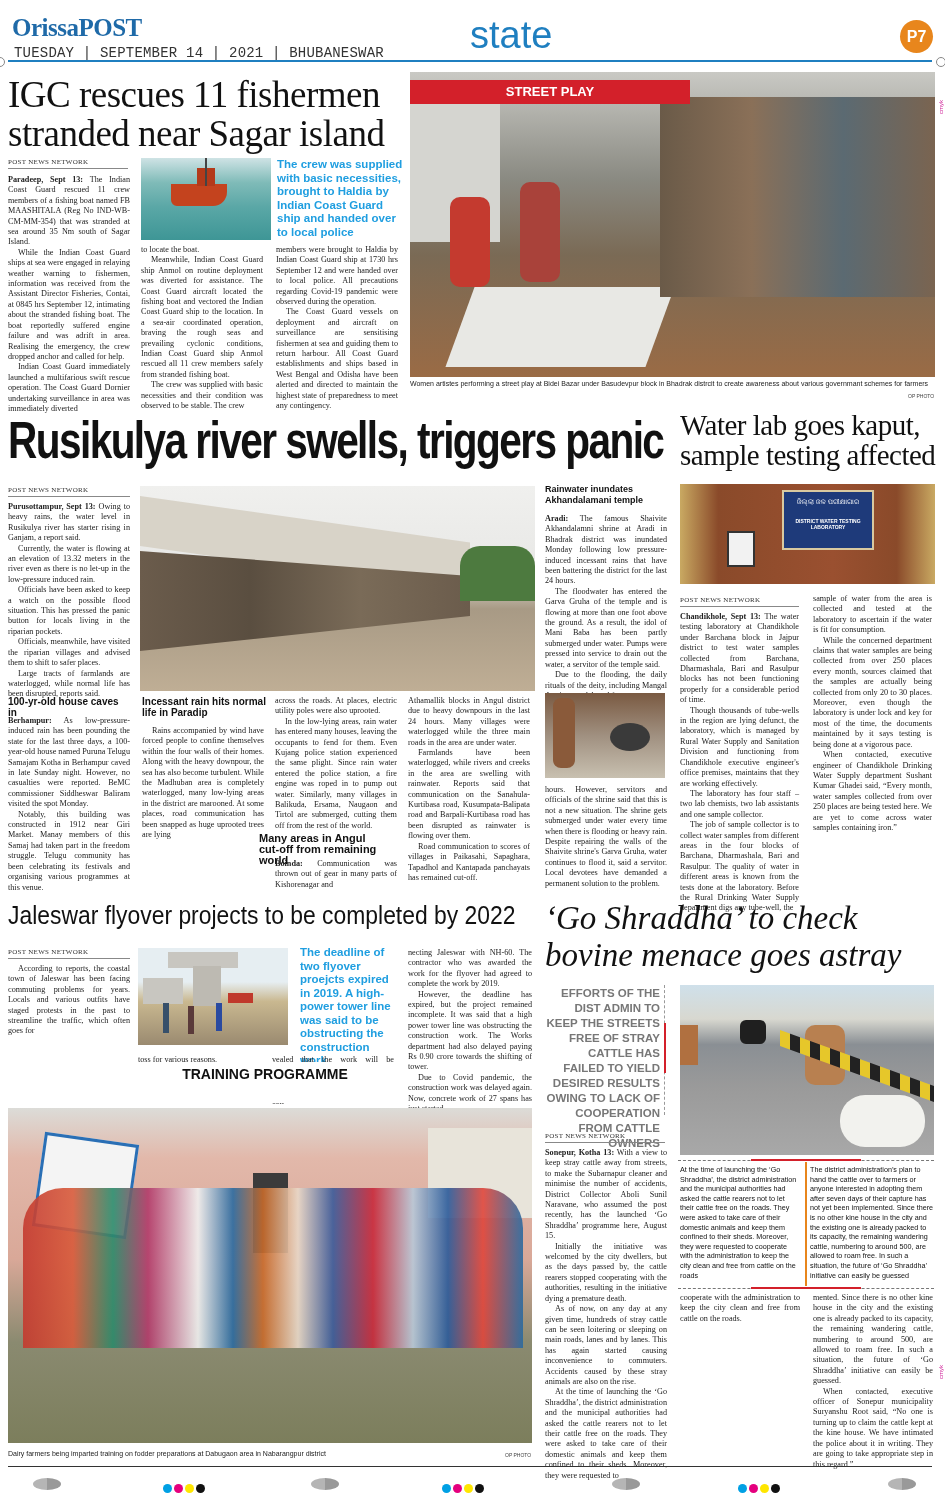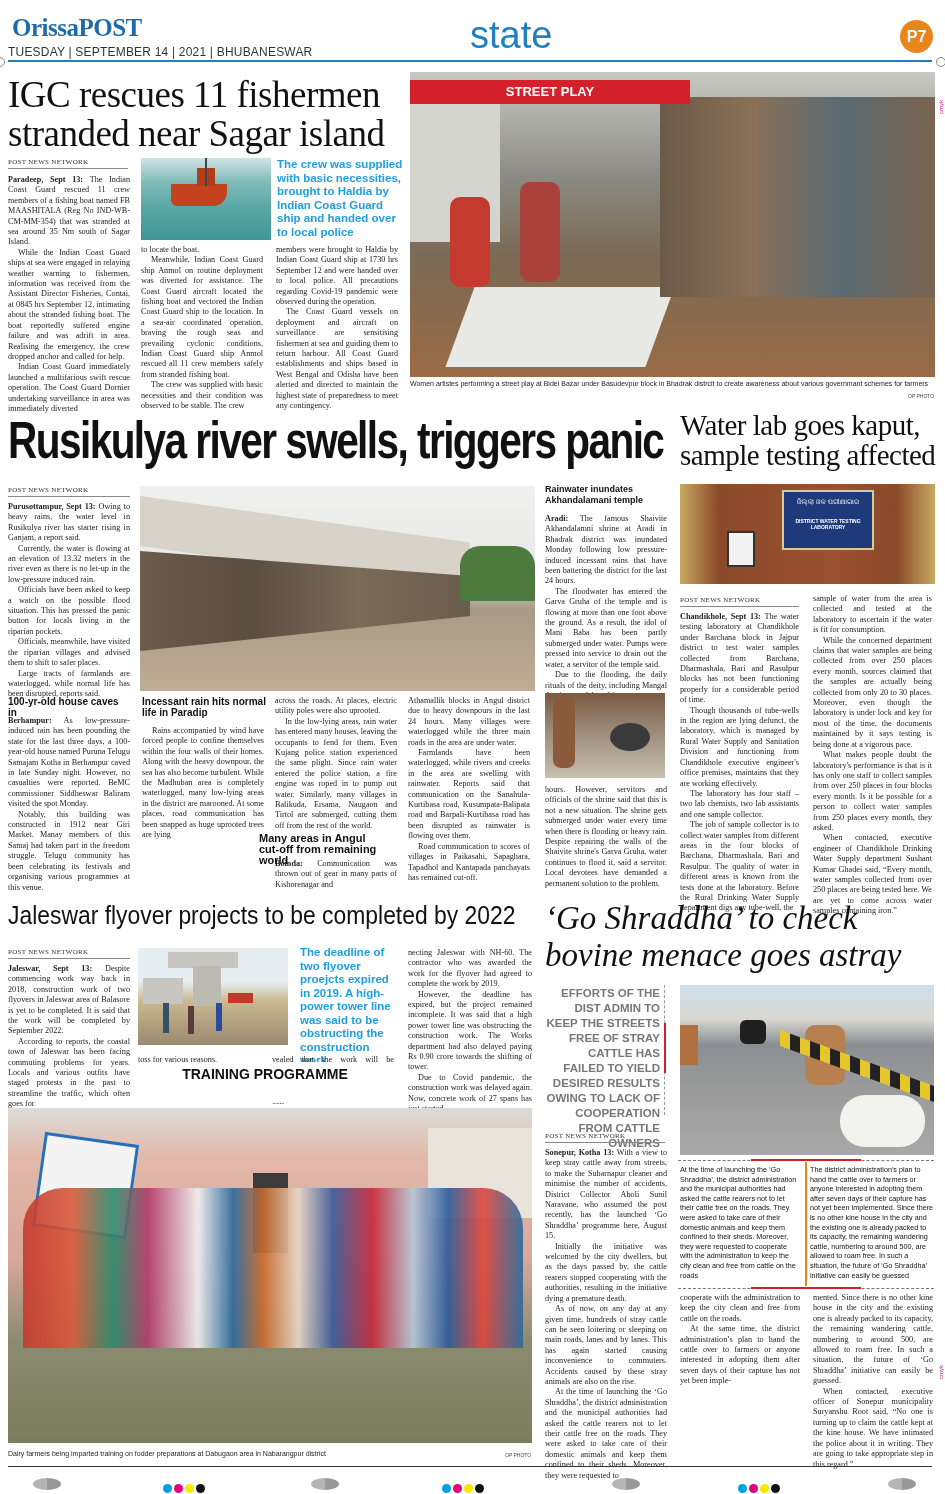--- a/index.html
+++ b/index.html
@@ -1,20 +1,20 @@
 <!DOCTYPE html>
 <html><head>
 <meta charset="utf-8">
 <style>
 *{box-sizing:border-box;margin:0;padding:0}
 body{width:945px;height:1494px;background:#fff;position:relative;overflow:hidden;font-family:"Liberation Serif",serif;color:#222}
 .abs{position:absolute}
 .masthead-logo{left:12px;top:14px;font-family:Liberation Serif, serif;font-weight:bold;font-size:25px;color:#1f6aa8;letter-spacing:-0.5px}
 .masthead-logo .post{color:#1f6aa8}
-.masthead-date{left:8px;top:45px;font-family:Liberation Sans, sans-serif;font-size:12px;color:#333;letter-spacing:0.2px}
+.masthead-date{left:14px;top:45px;font-family:Liberation Mono, monospace;font-size:14px;color:#333;letter-spacing:0.2px}
 .section-title{left:470px;top:14px;font-family:"Liberation Sans",sans-serif;font-size:38px;color:#1f7fc0;font-weight:normal}
 .page-badge{left:900px;top:20px;width:33px;height:33px;border-radius:50%;background:#e8861c;color:#fff;font-family:"Liberation Sans",sans-serif;font-weight:bold;font-size:16px;text-align:center;line-height:33px}
 .top-rule{left:8px;top:60px;width:924px;height:2px;background:#1f7fc0}
 .reg-mark{width:10px;height:10px;border:1px solid #888;border-radius:50%}
 .cmyk-vert{left:938px;top:100px;width:6px;font-size:6px;writing-mode:vertical-rl;transform:rotate(180deg);font-family:"Liberation Sans",sans-serif;color:#d0259b}
 .h-serif{font-family:"Liberation Serif",serif;color:#111;line-height:1.05}
 .h-condensed{font-family:"Liberation Sans",sans-serif;font-weight:bold;color:#111;transform-origin:left top}
 .byline{font-family:"Liberation Serif",serif;font-size:7px;color:#333;letter-spacing:0.3px;border-bottom:1px solid #888;padding-bottom:2px}
 .body{font-size:8.2px;line-height:10.4px;color:#222;text-align:justify;font-family:"Liberation Serif",serif}
 .body p{text-indent:10px}
@@ -148,28 +148,26 @@
 <div class="abs byline" style="left:680px;top:596px;width:119px">POST NEWS NETWORK</div>
 <div class="abs body" style="left:680px;top:612px;width:119px">
   <p class="first"><b>Chandikhole, Sept 13:</b> <span>The water testing laboratory at Chandikhole under Barchana block in Jajpur district to test water samples collected from Barchana, Dharmashala, Bari and Rasulpur blocks has not been functioning properly for a considerable period of time.</span></p>
   <p>Though thousands of tube-wells in the region are lying defunct, the laboratory, which is managed by Rural Water Supply and Sanitation Division and functioning from Chandikhole executive engineer's office premises, maintains that they are working effectively.</p>
   <p>The laboratory has four staff – two lab chemists, two lab assistants and one sample collector.</p>
   <p>The job of sample collector is to collect water samples from different areas in the four blocks of Barchana, Dharmashala, Bari and Rasulpur. The quality of water in different areas is known from the tests done at the laboratory. Before the Rural Drinking Water Supply department digs any tube-well, the</p>
 </div>
 <div class="abs body" style="left:813px;top:594px;width:119px">
   <p class="first">sample of water from the area is collected and tested at the laboratory to ascertain if the water is fit for consumption.</p>
   <p>While the concerned department claims that water samples are being collected from over 250 places every month, sources claimed that the samples are actually being collected from only 20 to 30 places. Moreover, even though the laboratory is under lock and key for most of the time, the documents maintained by it says testing is being done at a vigorous pace.</p>
-  <p>What makes people doubt the laboratory's performance is that is it has only one staff to collect samples from over 250 places in four blocks every month. Is it be possible for a person to collect water samples from 250 places every month, they asked.</p>
   <p>When contacted, executive engineer of Chandikhole Drinking Water Supply department Sushant Kumar Ghadei said, “Every month, water samples collected from over 250 places are being tested here. We are yet to come across water samples containing iron.”</p>
 </div>
 
 <div class="abs" style="left:8px;top:900px;font-family:'Liberation Sans',sans-serif;font-size:26px;color:#111;transform:scaleX(0.88);transform-origin:left top;white-space:nowrap">Jaleswar flyover projects to be completed by 2022</div>
 <div class="abs byline" style="left:8px;top:948px;width:122px">POST NEWS NETWORK</div>
 <div class="abs body" style="left:8px;top:964px;width:122px">
-  <p class="first"><b>Jaleswar, Sept 13:</b> <span>Despite commencing work way back in 2018, construction work of two flyovers in Jaleswar area of Balasore is yet to be completed. It is said that the work will be completed by September 2022.</span></p>
   <p>According to reports, the coastal town of Jaleswar has been facing commuting problems for years. Locals and various outfits have staged protests in the past to streamline the traffic, which often goes for</p>
 </div>
 <div class="abs photo" style="left:138px;top:948px;width:150px;height:97px;background:linear-gradient(180deg,#e6eef2 0%,#e6eef2 35%,#c9b890 55%,#9a8a70 100%)">
   <div style="position:absolute;left:30px;top:4px;width:70px;height:16px;background:#c8c6c0"></div>
   <div style="position:absolute;left:55px;top:18px;width:28px;height:40px;background:#bdbab2"></div>
   <div style="position:absolute;left:5px;top:30px;width:40px;height:26px;background:#c8c6c0"></div>
   <div style="position:absolute;left:90px;top:45px;width:25px;height:10px;background:#c0392b"></div>
   <div style="position:absolute;left:25px;top:55px;width:6px;height:30px;background:#37506a"></div>
   <div style="position:absolute;left:50px;top:58px;width:6px;height:28px;background:#5a3a3a"></div>
   <div style="position:absolute;left:78px;top:55px;width:6px;height:28px;background:#2a4aa0"></div>
@@ -222,21 +220,20 @@
 </div>
 <div class="abs" style="left:678px;top:1160px;width:256px;height:0;border-top:1px dashed #777"></div>
 <div class="abs" style="left:751px;top:1159px;width:110px;height:2px;background:#d3202a"></div>
 <div class="abs" style="left:678px;top:1288px;width:256px;height:0;border-top:1px dashed #777"></div>
 <div class="abs" style="left:751px;top:1287px;width:110px;height:2px;background:#d3202a"></div>
 <div class="abs" style="left:805px;top:1162px;width:2px;height:124px;background:#e8861c"></div>
 <div class="abs box-text" style="left:680px;top:1165px;width:120px">At the time of launching the ‘Go Shraddha’, the district administration and the municipal authorities had asked the cattle rearers not to let their cattle free on the roads. They were asked to take care of their domestic animals and keep them confined to their sheds. Moreover, they were requested to cooperate with the administration to keep the city clean and free from cattle on the roads</div>
 <div class="abs box-text" style="left:810px;top:1165px;width:124px">The district administration’s plan to hand the cattle over to farmers or anyone interested in adopting them after seven days of their capture has not yet been implemented. Since there is no other kine house in the city and the existing one is already packed to its capacity, the remaining wandering cattle, numbering to around 500, are allowed to roam free. In such a situation, the future of ‘Go Shraddha’ initiative can easily be guessed</div>
 <div class="abs body" style="left:680px;top:1293px;width:120px">
   <p class="first">cooperate with the administration to keep the city clean and free from cattle on the roads.</p>
-  <p>At the same time, the district administration’s plan to hand the cattle over to farmers or anyone interested in adopting them after seven days of their capture has not yet been imple-</p>
 </div>
 <div class="abs body" style="left:813px;top:1293px;width:120px">
   <p class="first">mented. Since there is no other kine house in the city and the existing one is already packed to its capacity, the remaining wandering cattle, numbering to around 500, are allowed to roam free. In such a situation, the future of ‘Go Shraddha’ initiative can easily be guessed.</p>
   <p>When contacted, executive officer of Sonepur municipality Suryanshu Root said, “No one is turning up to claim the cattle kept at the kine house. We have intimated the police about it in writing. They are going to take appropriate step in this regard.”</p>
 </div>
 <div class="abs cmyk-vert" style="top:1365px">cmyk</div>
 
 <div class="abs bottom-rule"></div>
 <div class="abs oval" style="left:33px;top:1478px"></div>
 <div class="abs" style="left:163px;top:1479px">

